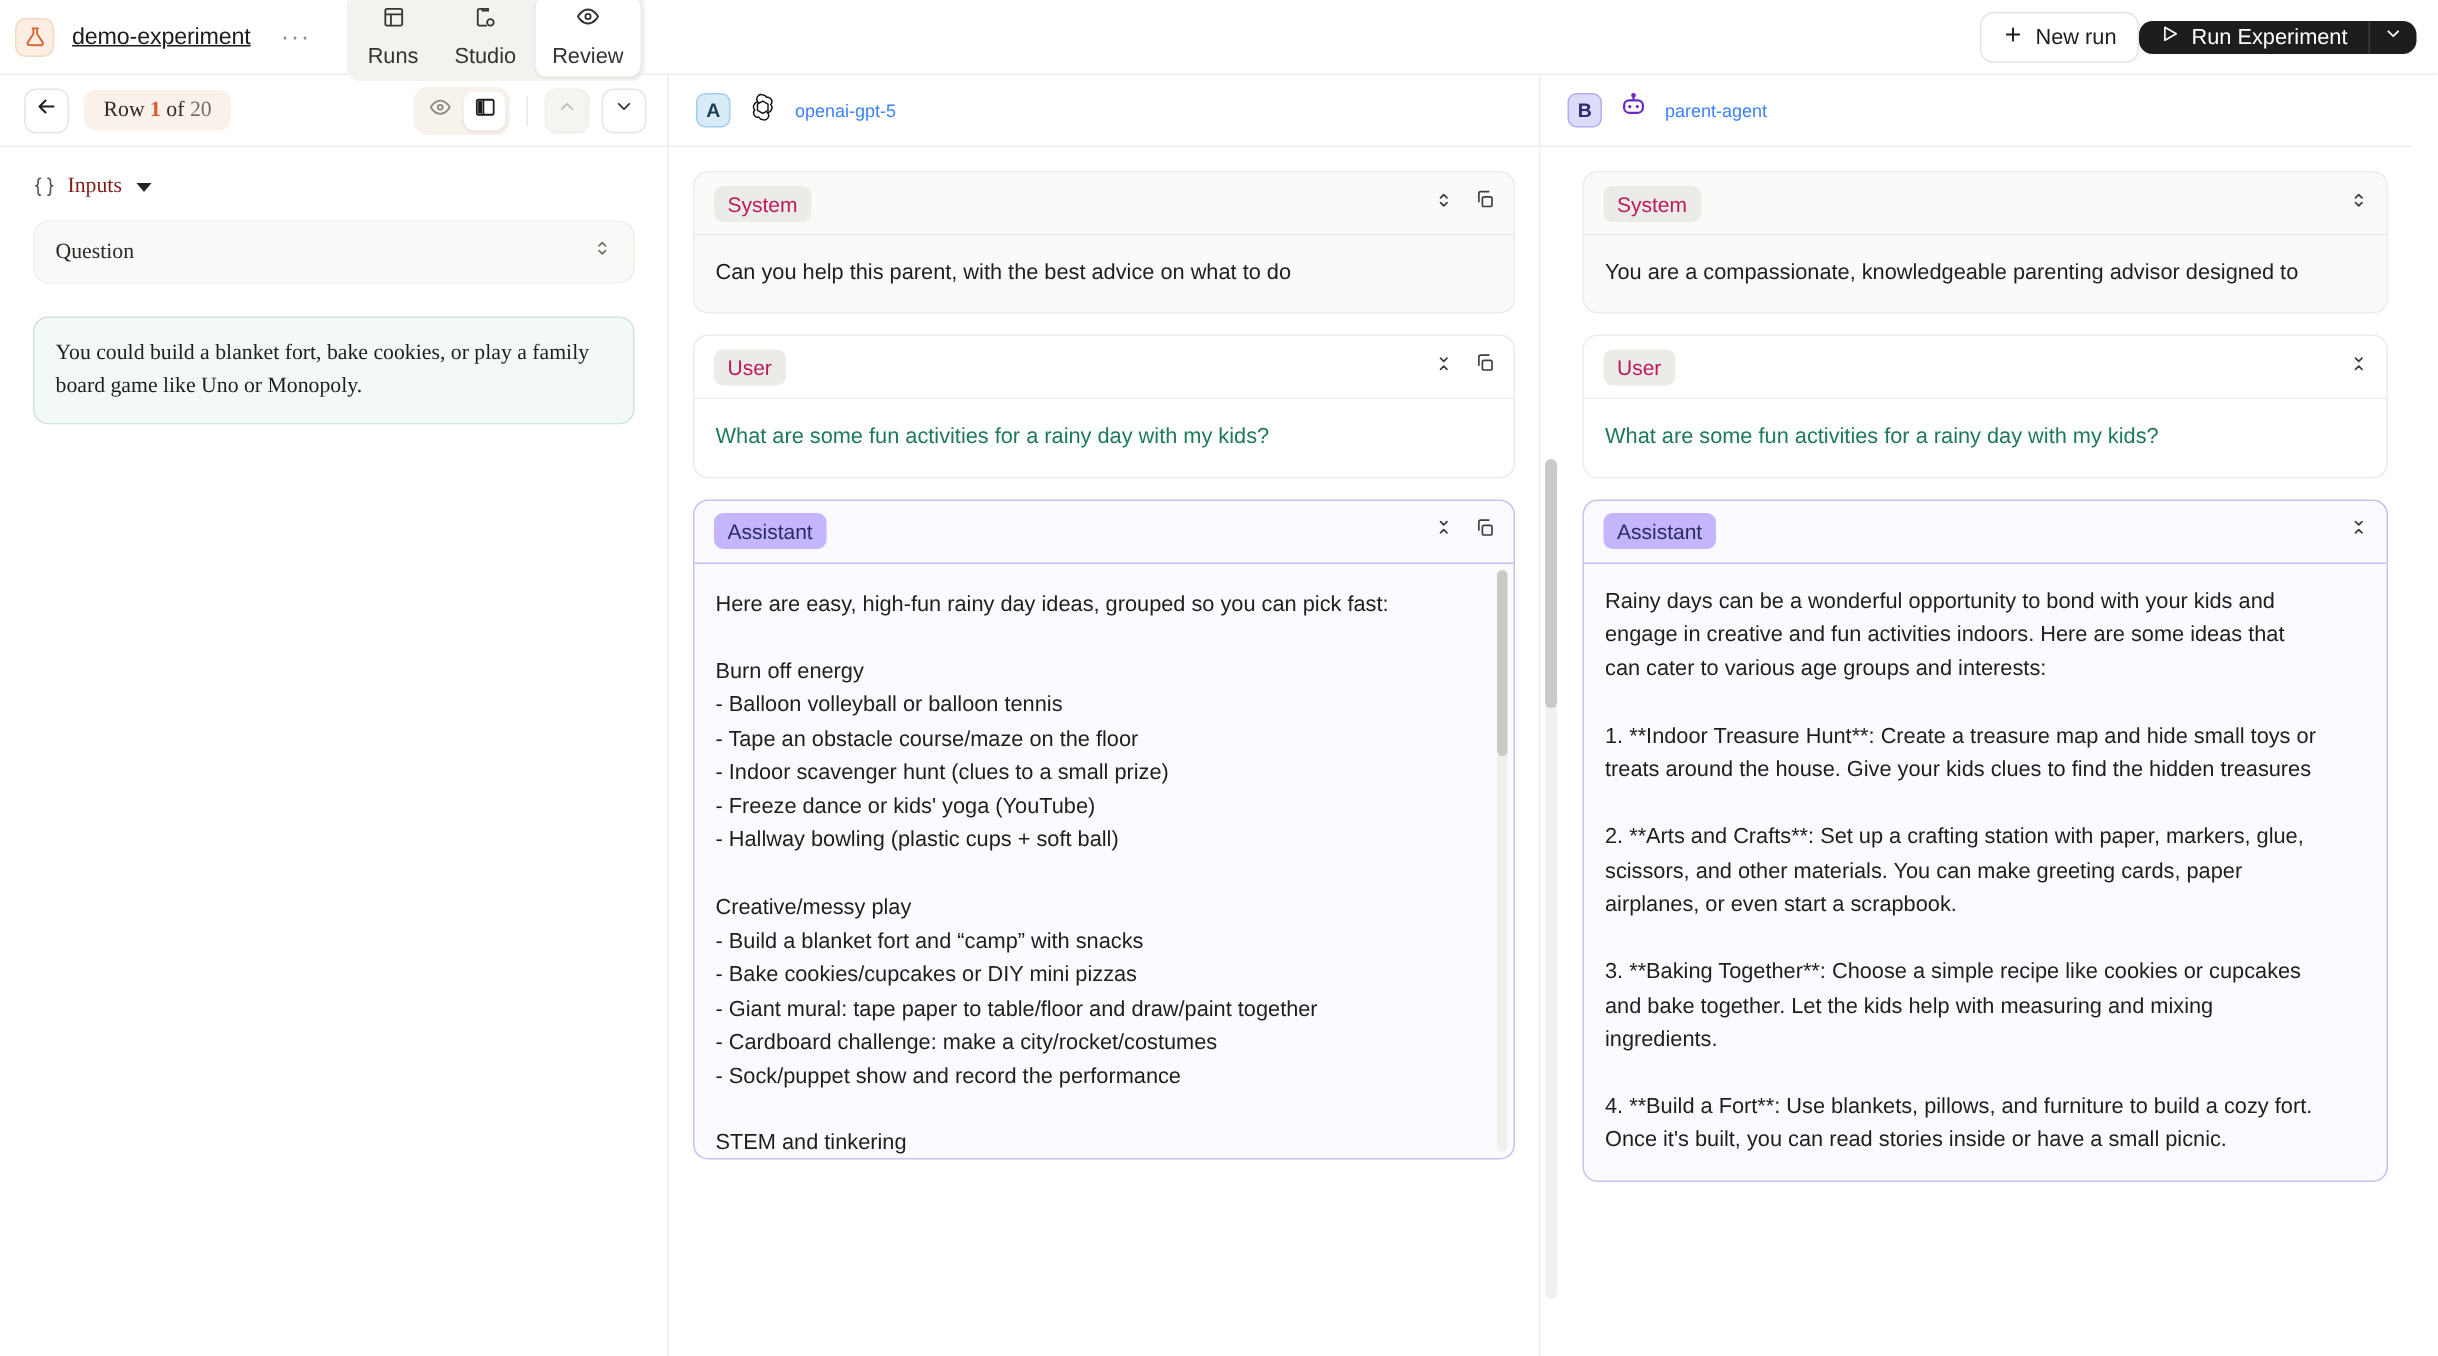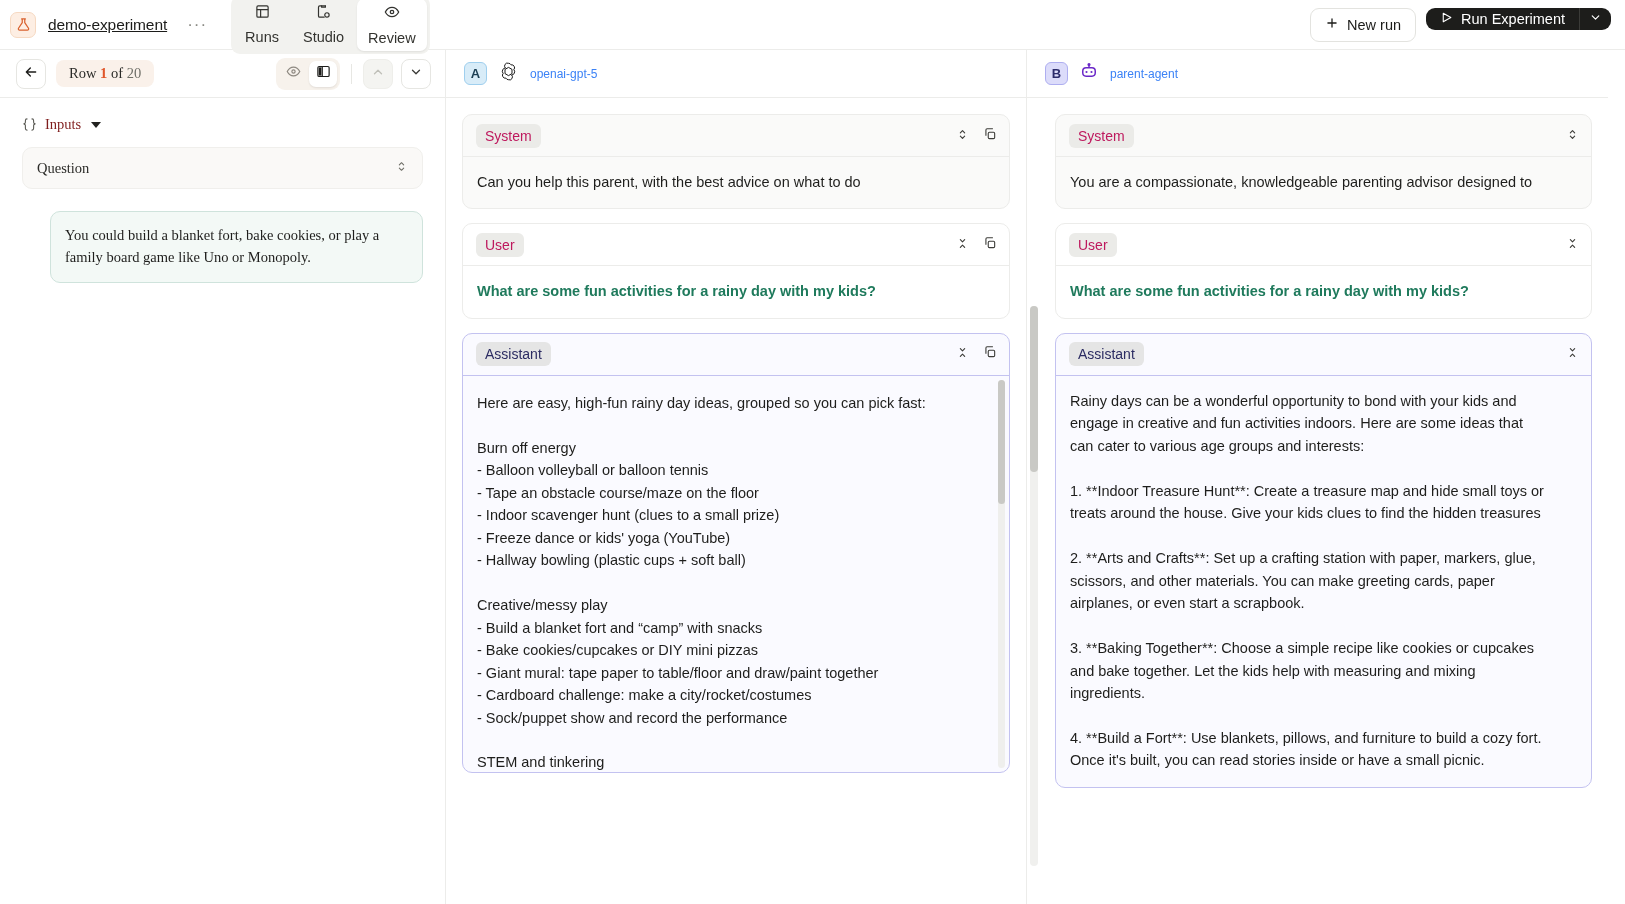--- a/index.html
+++ b/index.html
@@ -66,21 +66,21 @@
     cursor: pointer;
     white-space: nowrap;
     flex-direction: column;
   }
   .tab.active {
     background: #ffffff;
     box-shadow: 0 1px 2px rgba(0,0,0,.08);
   }
   .topbar-right {
     margin-left: auto;
-    display: flex; align-items: flex-start; gap: 10px;
+    display: flex; align-items: center; 
   }
   .btn-newrun {
     display: flex; align-items: center; gap: 8px;
     height: 34px;
     padding: 0 14px;
     border: 1px solid #e3e3df;
     border-radius: 9px;
     background: #fff;
     font-size: 14.5px;
     color: #1c1c1a;
@@ -198,21 +198,20 @@
   }
   .field-select .spacer { margin-left: auto; }
   .expected-box {
     border: 1px solid #cfe3dc;
     background: #f3f9f6;
     border-radius: 10px;
     padding: 13px 14px;
     font-size: 14.5px;
     line-height: 1.5;
     color: #1e1e1c;
-    margin-left: 28px;
   }
   .gap-20 { height: 22px; }
 
   
   .compare {
     flex: 1 1 auto;
     display: flex;
     overflow: hidden;
   }
   .pane {
@@ -267,34 +266,34 @@
     border-bottom: 1px solid #ececea;
   }
   .msg-card.assistant .msg-head { border-bottom-color: #c3c2f0; }
   .role-pill {
     background: #ebebe8;
     border-radius: 6px;
     padding: 4px 9px;
     font-size: 14px;
     color: #be185d;
   }
-  .msg-card.assistant .role-pill { background: #e5e5e5; color: #2b2b62; }
+  .msg-card.assistant .role-pill { background: #c4b5fd; color: #2b2b62; }
   .msg-head-actions {
     margin-left: auto;
     display: flex; align-items: center; gap: 14px;
     color: #3d3d39;
   }
   .msg-body {
     padding: 14px 14px 15px 14px;
     font-size: 14.5px;
     line-height: 1.55;
     color: #1e1e1c;
     white-space: pre-wrap;
   }
-  .msg-body.user-text { color: #1f7a5c; font-weight: 700; }
+  .msg-body.user-text { color: #1f7a5c; font-weight: 400; }
   .msg-body.nowrap { white-space: pre; overflow: hidden; }
 
   .assistant-scroll {
     max-height: 396px;
     overflow: hidden;
     position: relative;
   }
   .assistant-scroll .msg-body { padding-top: 16px; }
   .sb-track {
     position: absolute;

